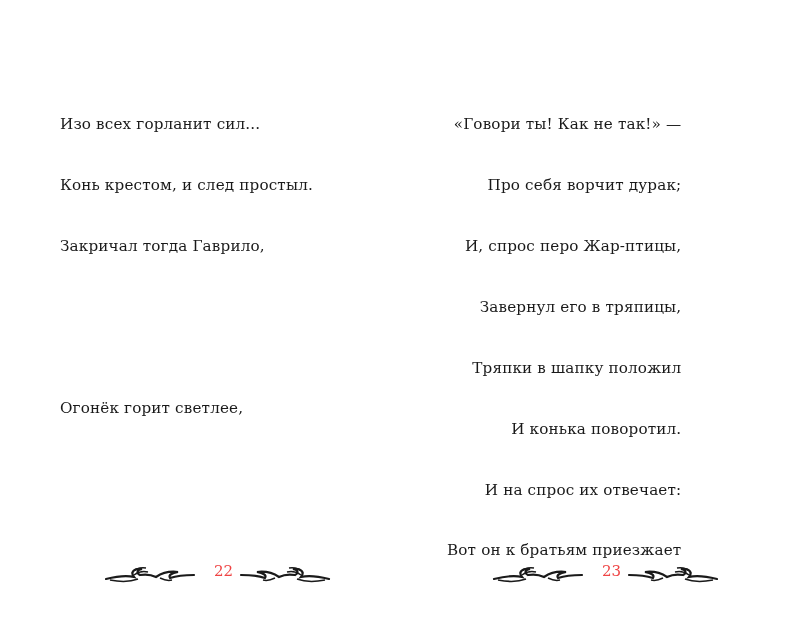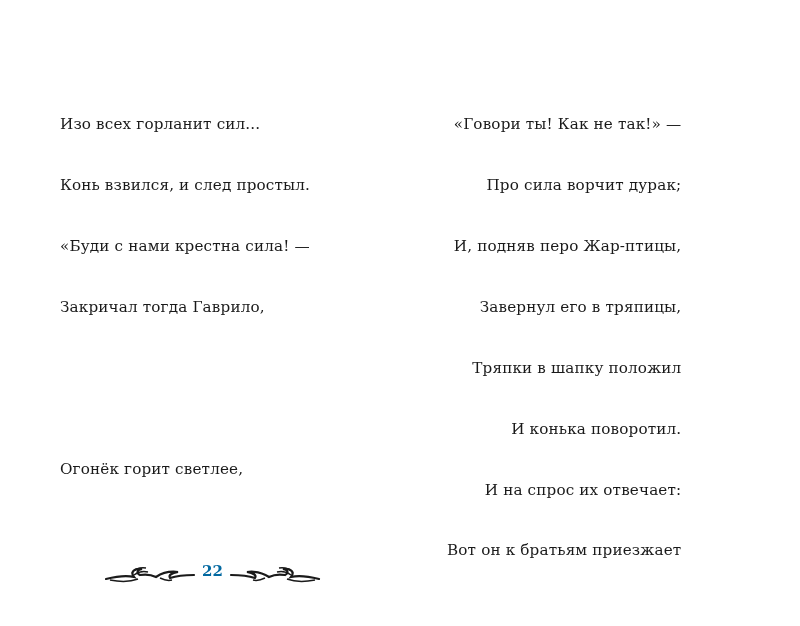--- a/index.html
+++ b/index.html
@@ -40,37 +40,37 @@
       height: 24px;
       display: flex;
       align-items: center;
       gap: 6px;
     }
     .page-left .footer { left: 104px; }
     .page-right .footer { left: 492px - 400px; }
     .page-right .footer { left: 92px; }
     .page-num {
       font-family: "DejaVu Serif", "Liberation Serif", serif;
-      font-weight: bold;
+      font-weight: normal;
       font-size: 15px;
-      color: #0369a1;
+      color: #ef4444;
       line-height: 1;
       margin-top: -6px;
+      margin-left: 12px;
     }
     .ornament svg { display: block; }
   </style>
 </head>
 <body>
 
 <div class="page page-left">
   <div class="text-block">
     <div class="stanza">
       <span class="line">Изо всех горланит сил...</span>
-      <span class="line">Конь взвился, и след простыл.</span>
-      <span class="line">«Буди с нами крестна сила! —</span>
+      <span class="line">Конь крестом, и след простыл.</span>
       <span class="line">Закричал тогда Гаврило,</span>
     </div>
     <div class="stanza">
       <span class="line">Огонёк горит светлее,</span>
       
       
       
       
       
       
@@ -100,33 +100,52 @@
         <path d="M56 15 C 60 17, 64 18, 68 17" fill="none" stroke="#1a1a1a" stroke-width="1.5"></path>
       </svg>
     </span>
   </div>
 </div>
 
 <div class="page page-right">
   <div class="text-block">
     <div class="stanza">
       <span class="line">«Говори ты! Как не так!» —</span>
-      <span class="line">Про сила ворчит дурак;</span>
-      <span class="line">И, подняв перо Жар-птицы,</span>
+      <span class="line">Про себя ворчит дурак;</span>
+      <span class="line">И, спрос перо Жар-птицы,</span>
       <span class="line">Завернул его в тряпицы,</span>
       <span class="line">Тряпки в шапку положил</span>
       <span class="line">И конька поворотил.</span>
       <span class="line">И на спрос их отвечает:</span>
       <span class="line">Вот он к братьям приезжает</span>
       
       
       
       
       
       
       
       
       
     </div>
     
   </div>
 
+  <div class="footer">
+    <span class="ornament">
+      <svg width="92" height="22" viewBox="0 0 92 22">
+        <path d="M2 16 C 14 13, 22 12, 30 14 C 26 9, 30 5, 38 6 C 33 7, 32 10, 36 12 C 42 11, 48 12, 52 14 C 58 10, 66 8, 74 9 C 68 10, 64 12, 66 15 C 72 13, 80 12, 90 12" fill="none" stroke="#1a1a1a" stroke-width="2.2" stroke-linecap="round"></path>
+        <path d="M6 17 C 16 19, 26 19, 34 16" fill="none" stroke="#1a1a1a" stroke-width="1.6"></path>
+        <path d="M28 10 C 30 6, 36 4, 42 5 M30 12 C 34 9, 40 8, 44 9" fill="none" stroke="#1a1a1a" stroke-width="1.4"></path>
+        <path d="M56 15 C 60 17, 64 18, 68 17" fill="none" stroke="#1a1a1a" stroke-width="1.5"></path>
+      </svg>
+    </span>
+    <span class="page-num">23</span>
+    <span class="ornament">
+      <svg width="92" height="22" viewBox="0 0 92 22" style="transform: scaleX(-1);">
+        <path d="M2 16 C 14 13, 22 12, 30 14 C 26 9, 30 5, 38 6 C 33 7, 32 10, 36 12 C 42 11, 48 12, 52 14 C 58 10, 66 8, 74 9 C 68 10, 64 12, 66 15 C 72 13, 80 12, 90 12" fill="none" stroke="#1a1a1a" stroke-width="2.2" stroke-linecap="round"></path>
+        <path d="M6 17 C 16 19, 26 19, 34 16" fill="none" stroke="#1a1a1a" stroke-width="1.6"></path>
+        <path d="M28 10 C 30 6, 36 4, 42 5 M30 12 C 34 9, 40 8, 44 9" fill="none" stroke="#1a1a1a" stroke-width="1.4"></path>
+        <path d="M56 15 C 60 17, 64 18, 68 17" fill="none" stroke="#1a1a1a" stroke-width="1.5"></path>
+      </svg>
+    </span>
+  </div>
 </div>
 
 </body></html>

